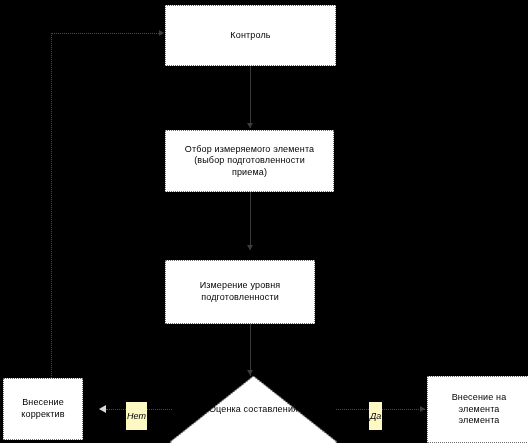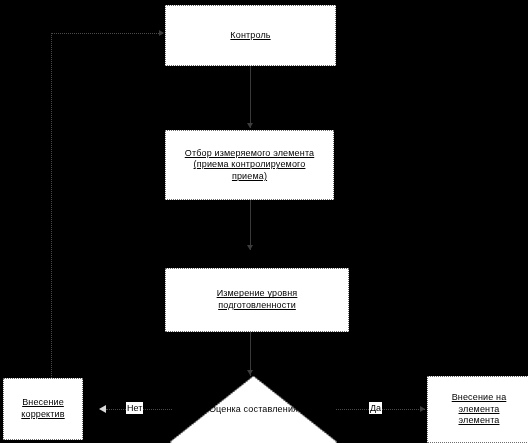--- a/index.html
+++ b/index.html
@@ -24,27 +24,26 @@
     border: 1px dotted #6e6e6e;
     color: #000000;
     display: flex;
     align-items: center;
     justify-content: center;
     text-align: center;
     line-height: 1.28;
     font-size: 9px;
     letter-spacing: 0.15px;
     padding: 3px 4px;
-    text-decoration: underline;
   }
   .node .node-text { display: block; width: 100%; }
 
   #node-control    { left: 165px; top: 5px;   width: 171px; height: 61px; }
-  #node-selection  { left: 165px; top: 130px; width: 169px; height: 70px; }
-  #node-measure    { left: 165px; top: 268px; width: 184px; height: 64px; }
+  #node-selection  { left: 165px; top: 130px; width: 169px; height: 62px; }
+  #node-measure    { left: 165px; top: 260px; width: 150px; height: 64px; }
   #node-correction { left: 3px;   top: 378px; width: 80px; height: 62px; }
   #node-nextlevel  { left: 427px; top: 376px; width: 104px; height: 67px; }
 
   
   #node-decision {
     position: absolute;
     left: 170px;
     top: 376px;
     width: 167px;
     height: 132px;
@@ -119,26 +118,27 @@
   #arrow-to-selection { left: 247px; top: 123px; }
   #arrow-to-measure   { left: 247px; top: 245px; }
   #arrow-to-decision  { left: 247px; top: 370px; }
   #arrow-to-control   { left: 159px; top: 30px; }
   #arrow-to-next      { left: 420px; top: 406px; }
   #arrow-to-correct   { left: 99px;  top: 405px; }
 
   
   .edge-label {
     position: absolute;
-    background: #ffffff;
+    background: #fef9c3;
     color: #000000;
     font-size: 9px;
     line-height: 12px;
-    padding: 0 1px;
+    padding: 8px 1px;
     white-space: nowrap;
+    font-style: italic;
   }
   #label-no  { left: 126px; top: 402px; }
   #label-yes { left: 369px; top: 402px; text-align: center; }
 </style>
 </head>
 <body>
 
 <div id="canvas">
 
   <div class="conn-v" id="conn-control-selection"></div>
@@ -158,21 +158,21 @@
   <div class="arrow arrow-right" id="arrow-to-next"></div>
   <div class="arrow arrow-left" id="arrow-to-correct"></div>
 
   <div class="node" id="node-control">
     <span class="node-text">Контроль</span>
   </div>
 
   <div class="node" id="node-selection">
     <span class="node-text">
       <span>Отбор измеряемого элемента</span><br>
-      <span>(приема контролируемого</span><br>
+      <span>(выбор подготовленности</span><br>
       <span>приема)</span>
     </span>
   </div>
 
   <div class="node" id="node-measure">
     <span class="node-text">
       <span>Измерение уровня</span><br>
       <span>подготовленности</span>
     </span>
   </div>

